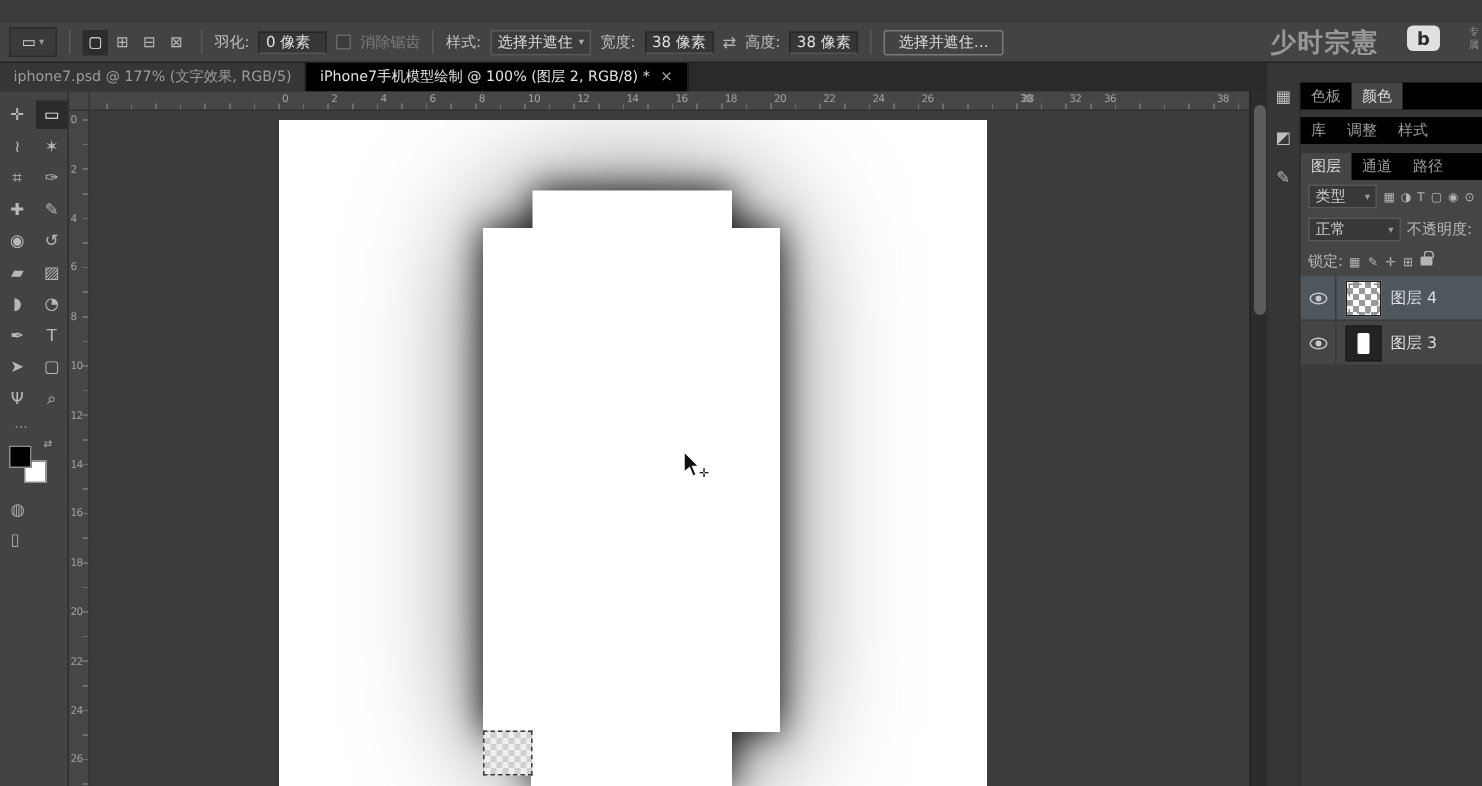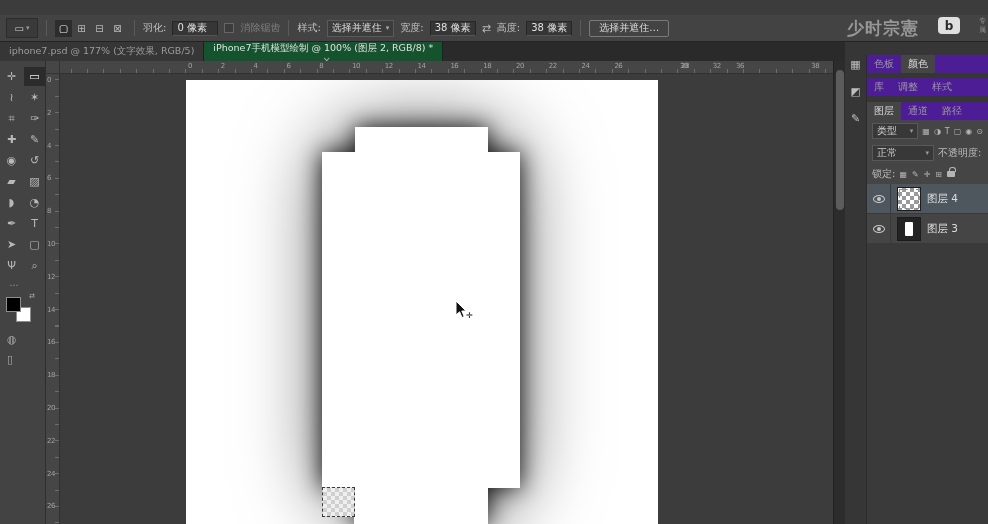--- a/index.html
+++ b/index.html
@@ -36,21 +36,21 @@
   .oselect .car{font-size:7px;color:#aaa;margin-left:4px;}
   .checkbox{width:10px;height:10px;border:1px solid #666;background:#3c3c3c;}
   .swap{color:#b5b5b5;font-size:11px;}
   .ob-btn{height:17px;border:1px solid #7a7a7a;border-radius:2px;padding:0 9px;color:#ddd;
           display:flex;align-items:center;}
   
   .tabbar{position:absolute;left:0;top:42px;width:845px;height:19px;background:#2a2a2a;
           display:flex;align-items:flex-end;}
   .doctab{height:19px;display:flex;align-items:center;padding:0 9px;font-size:9.5px;
           background:#363636;color:#9c9c9c;border-right:1px solid #202020;white-space:nowrap;}
-  .doctab.active{background:#14532d;color:#e2e2e2;flex-direction:column;}
+  .doctab.active{background:#000000;color:#e2e2e2;}
   .tabx{margin-left:7px;color:#aaa;font-size:10px;}
   
   .toolbar{position:absolute;left:0;top:61px;width:46px;height:463px;background:#434343;
            border-right:1px solid #2e2e2e;}
   .tools{display:grid;grid-template-columns:23px 23px;grid-auto-rows:21px;justify-items:center;
          align-items:center;padding-top:5px;}
   .tool{width:21px;height:19px;display:flex;align-items:center;justify-content:center;
         color:#b8b8b8;font-size:11px;}
   .tool.active{background:#2b2b2b;color:#ececec;}
   .more-tools{position:absolute;left:6px;top:219px;width:16px;text-align:center;color:#9a9a9a;font-size:9px;}
@@ -96,21 +96,21 @@
            border-left:1px solid #222;}
   .vthumb{position:absolute;left:2px;top:9px;width:8px;height:140px;background:#5c5c5c;border-radius:4px;}
   
   .dock{position:absolute;left:845px;top:42px;width:143px;height:482px;background:#363636;}
   .dock-strip{position:absolute;left:0;top:14px;width:21px;display:flex;flex-direction:column;
               align-items:center;gap:10px;}
   .strip-icon{width:17px;height:17px;display:flex;align-items:center;justify-content:center;
               color:#bdbdbd;font-size:11px;}
   .dock-main{position:absolute;left:21px;top:13px;width:122px;height:469px;display:flex;
              flex-direction:column;border-left:1px solid #2c2c2c;}
-  .ptab-row{height:18px;background:#4c1d95;display:flex;align-items:stretch;flex:0 0 auto;text-align:center;}
+  .ptab-row{height:18px;background:#000000;display:flex;align-items:stretch;flex:0 0 auto;text-align:center;}
   .ptab-row.g1{margin-bottom:5px;}
   .ptab-row.g2{margin-bottom:6px;}
   .ptab{padding:0 7px;font-size:10px;color:#9b9b9b;display:flex;align-items:center;white-space:nowrap;}
   .ptab.active{background:#454545;color:#dcdcdc;}
   .layers-panel{flex:1;background:#454545;display:flex;flex-direction:column;overflow:hidden;}
   .lp-row{display:flex;align-items:center;gap:4px;padding:0 5px;height:22px;font-size:10px;
           color:#bbb;white-space:nowrap;overflow:hidden;flex:0 0 auto;}
   .lp-select{height:16px;background:#383838;border:1px solid #585858;color:#ccc;display:inline-flex;
              align-items:center;justify-content:space-between;padding:0 4px;}
   .lp-select.type{width:48px;}

